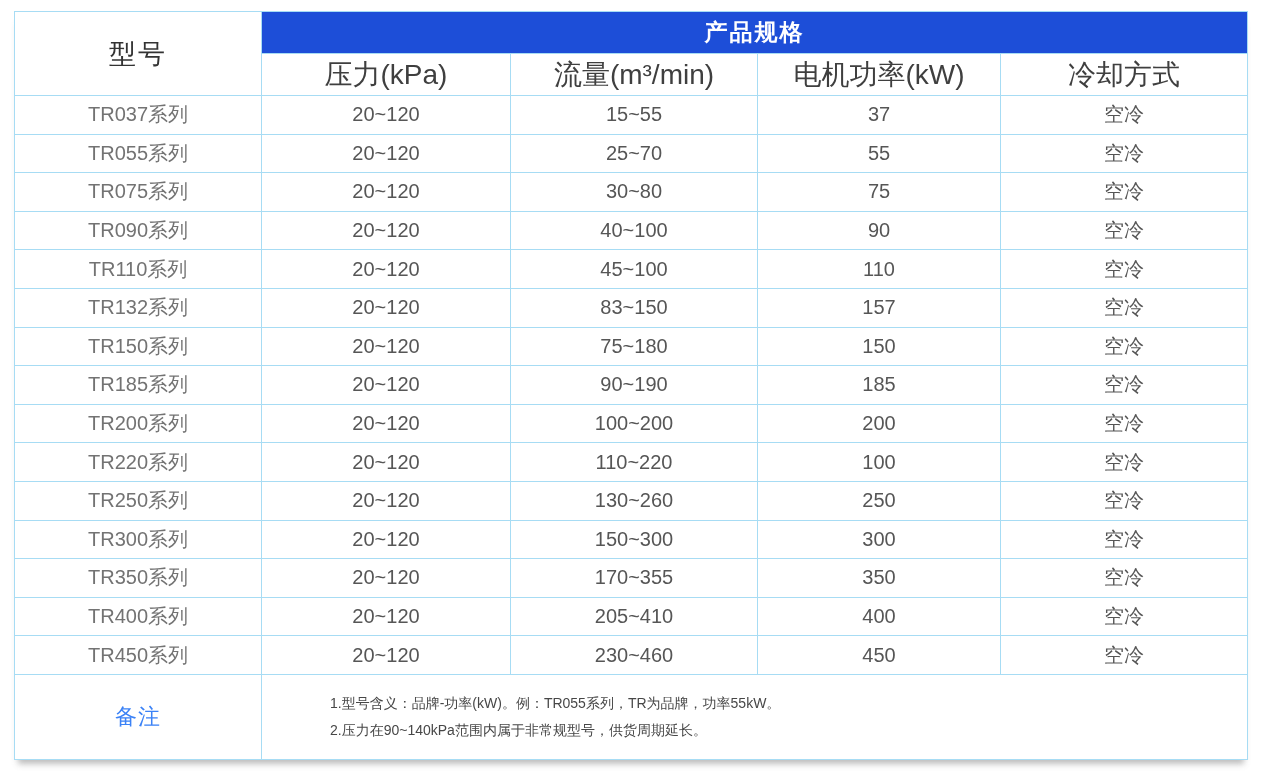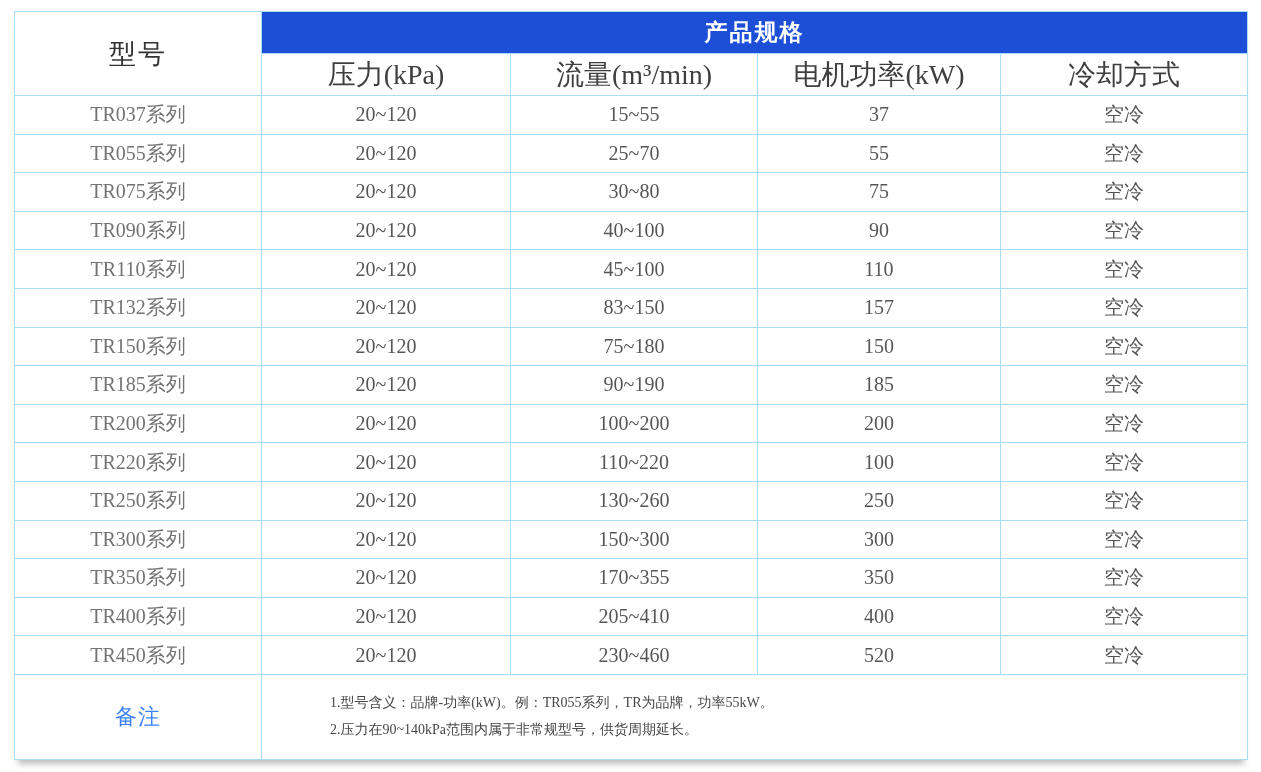--- a/index.html
+++ b/index.html
@@ -9,21 +9,20 @@
     width: 1261px;
     height: 772px;
     font-family: "Liberation Sans", "DejaVu Sans", sans-serif;
     overflow: hidden;
   }
   .page {
     position: relative;
     width: 1261px;
     height: 600px;
     background: #ffffff;
-    font-family: Liberation Serif, serif;
   }
   table.spec-table {
     position: absolute;
     left: 14px;
     top: 11px;
     width: 1233px;
     border-collapse: collapse;
     table-layout: fixed;
     background: #ffffff;
     box-shadow: 0 8px 6px -4px rgba(110,110,110,0.45);
@@ -204,21 +203,21 @@
           <td class="cell cell-model">TR400系列</td>
           <td class="cell cell-pressure">20~120</td>
           <td class="cell cell-flow">205~410</td>
           <td class="cell cell-power">400</td>
           <td class="cell cell-cooling">空冷</td>
         </tr>
         <tr>
           <td class="cell cell-model">TR450系列</td>
           <td class="cell cell-pressure">20~120</td>
           <td class="cell cell-flow">230~460</td>
-          <td class="cell cell-power">520</td>
+          <td class="cell cell-power">450</td>
           <td class="cell cell-cooling">空冷</td>
         </tr>
       </tbody>
     <tfoot>
       <tr>
         <td class="notes-label">备注</td>
         <td class="notes-cell" colspan="4">
           <div>1.型号含义：品牌-功率(kW)。例：TR055系列，TR为品牌，功率55kW。</div>
           <div>2.压力在90~140kPa范围内属于非常规型号，供货周期延长。</div>
         </td>

